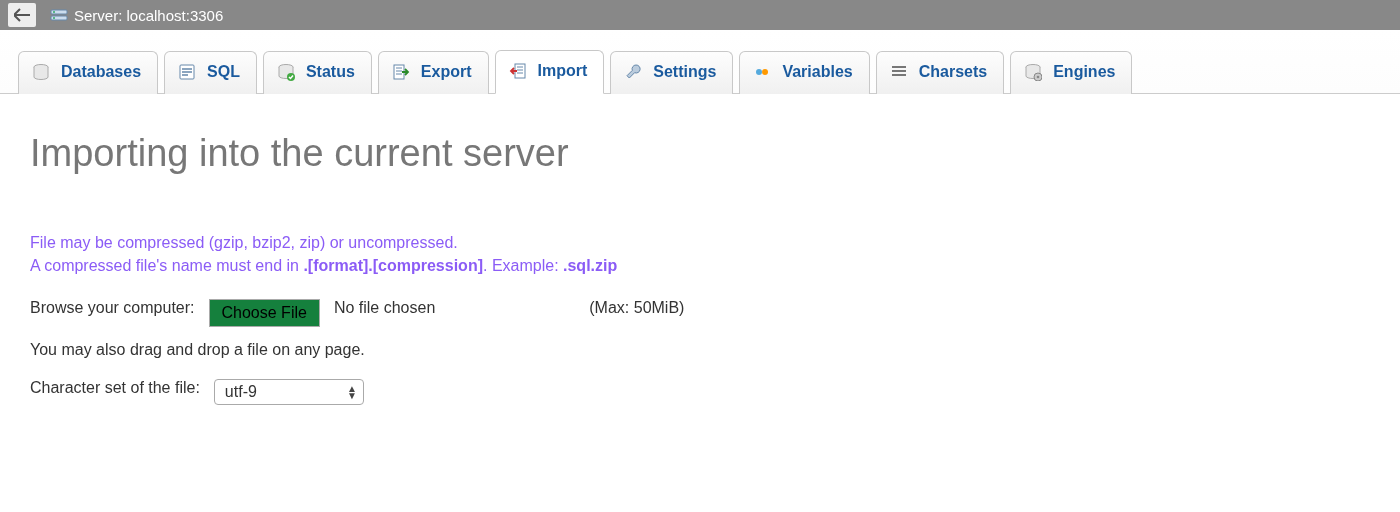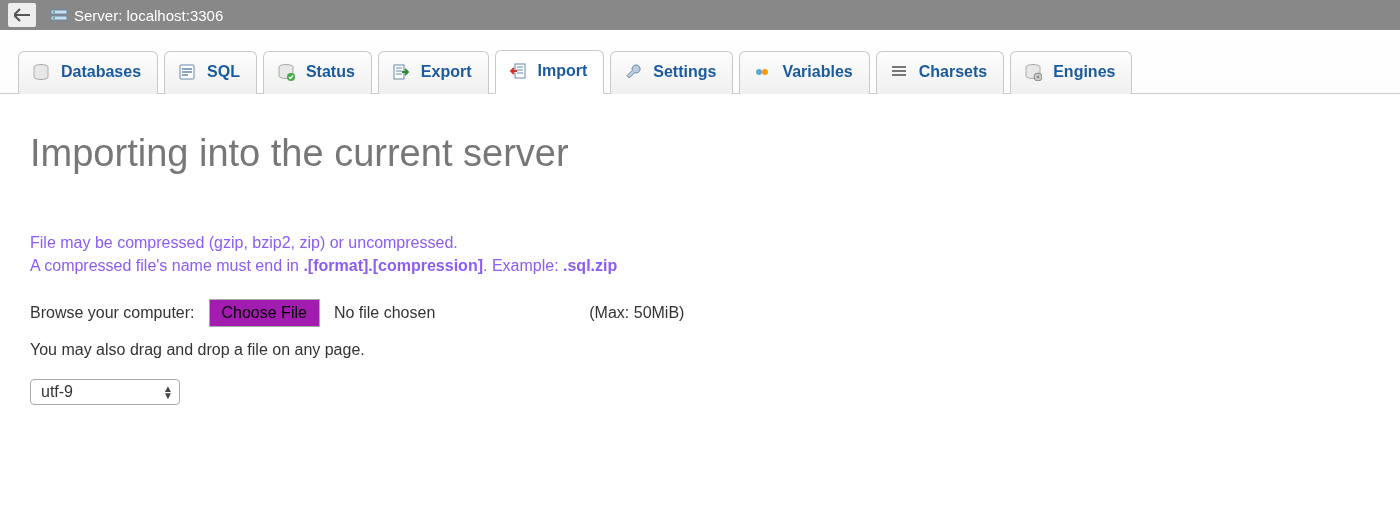--- a/index.html
+++ b/index.html
@@ -87,28 +87,27 @@
     margin-bottom: 22px;
   }
   .helptext {
     font-size: 16px;
     color: #8b5cf6;
     line-height: 1.45;
     margin-bottom: 22px;
   }
   .row {
     display: flex;
-    align-items: center;
     gap: 14px;
     margin-bottom: 14px;
     font-size: 16px;
   }
   .file-btn {
     border: 1px solid #aaa;
-    background: #a21caf;
+    background: #15803d;
     padding: 4px 12px;
     font-size: 16px;
     cursor: pointer;
   }
   .maxsize { margin-left: 140px; }
   .select-wrap {
     border: 1px solid #aaa;
     border-radius: 4px;
     background: #fff;
     padding: 3px 24px 3px 10px;
@@ -265,20 +264,21 @@
     <button class="file-btn">Choose File</button>
     <span>No file chosen</span>
     <span class="maxsize">(Max: 50MiB)</span>
   </div>
 
   <div class="row" style="margin-bottom:20px;">
     <span>You may also drag and drop a file on any page.</span>
   </div>
 
   <div class="row">
+    <span>Character set of the file:</span>
     <div class="select-wrap">
       <span>utf-9</span>
       <span class="select-arrows">
           <span>▲</span>
           <span>▼</span>
         </span>
     </div>
   </div>
 
 </div>

